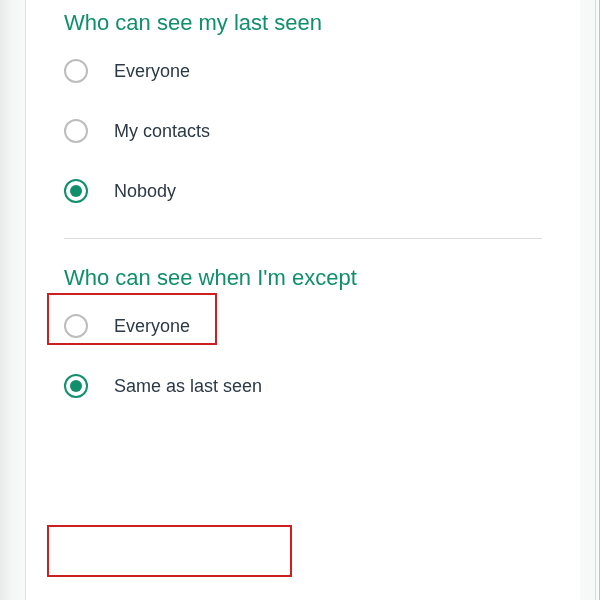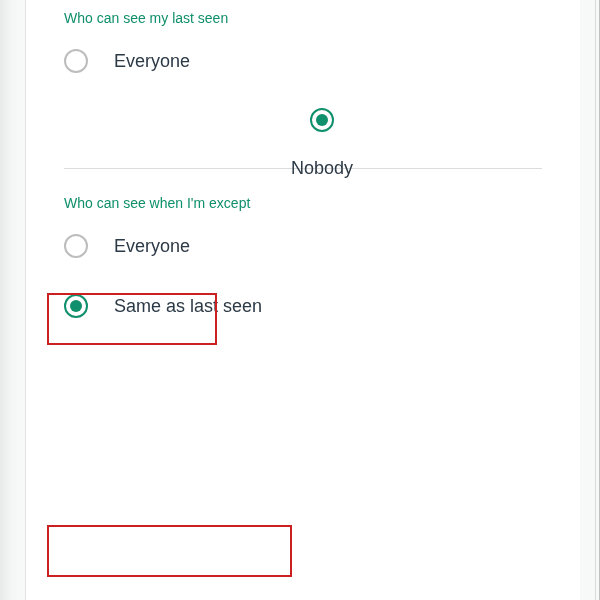--- a/index.html
+++ b/index.html
@@ -27,21 +27,21 @@
       border-left: 1px solid #e2e2e2;
       padding: 4px 0 0 0;
     }
 
     .vline { position: absolute; top: 0; background: #d9d9d9; width: 1px; height: 600px; }
     .vline.a { right: 4px; }
     .vline.b { right: 0; background: #c0c0c0; }
 
     .section-title {
       color: #0f8f6b;
-      font-size: 14px;
+      font-size: 22px;
       font-weight: 400;
       margin: 0 0 22px 38px;
       padding-top: 6px;
     }
 
     .radio-row {
       display: flex;
       align-items: center;
       gap: 26px;
       margin: 0 0 34px 38px;
@@ -93,23 +93,29 @@
 
     <div class="section-title">Who can see my last seen</div>
 
     <div class="radio-row">
       <div class="radio">
           <div class="ring"></div>
         </div>
       <div class="radio-label">Everyone</div>
     </div>
 
+    <div class="radio-row">
+      <div class="radio">
+          <div class="ring"></div>
+        </div>
+      <div class="radio-label">My contacts</div>
+    </div>
 
 
-    <div class="radio-row" style=" flex-direction: column;">
+    <div class="radio-row" style="">
       <div class="radio selected">
           <div class="ring"></div>
           <div class="dot"></div>
         </div>
       <div class="radio-label">Nobody</div>
     </div>
 
     <div class="divider"></div>
 
     <div class="section-title">Who can see when I'm except</div>

